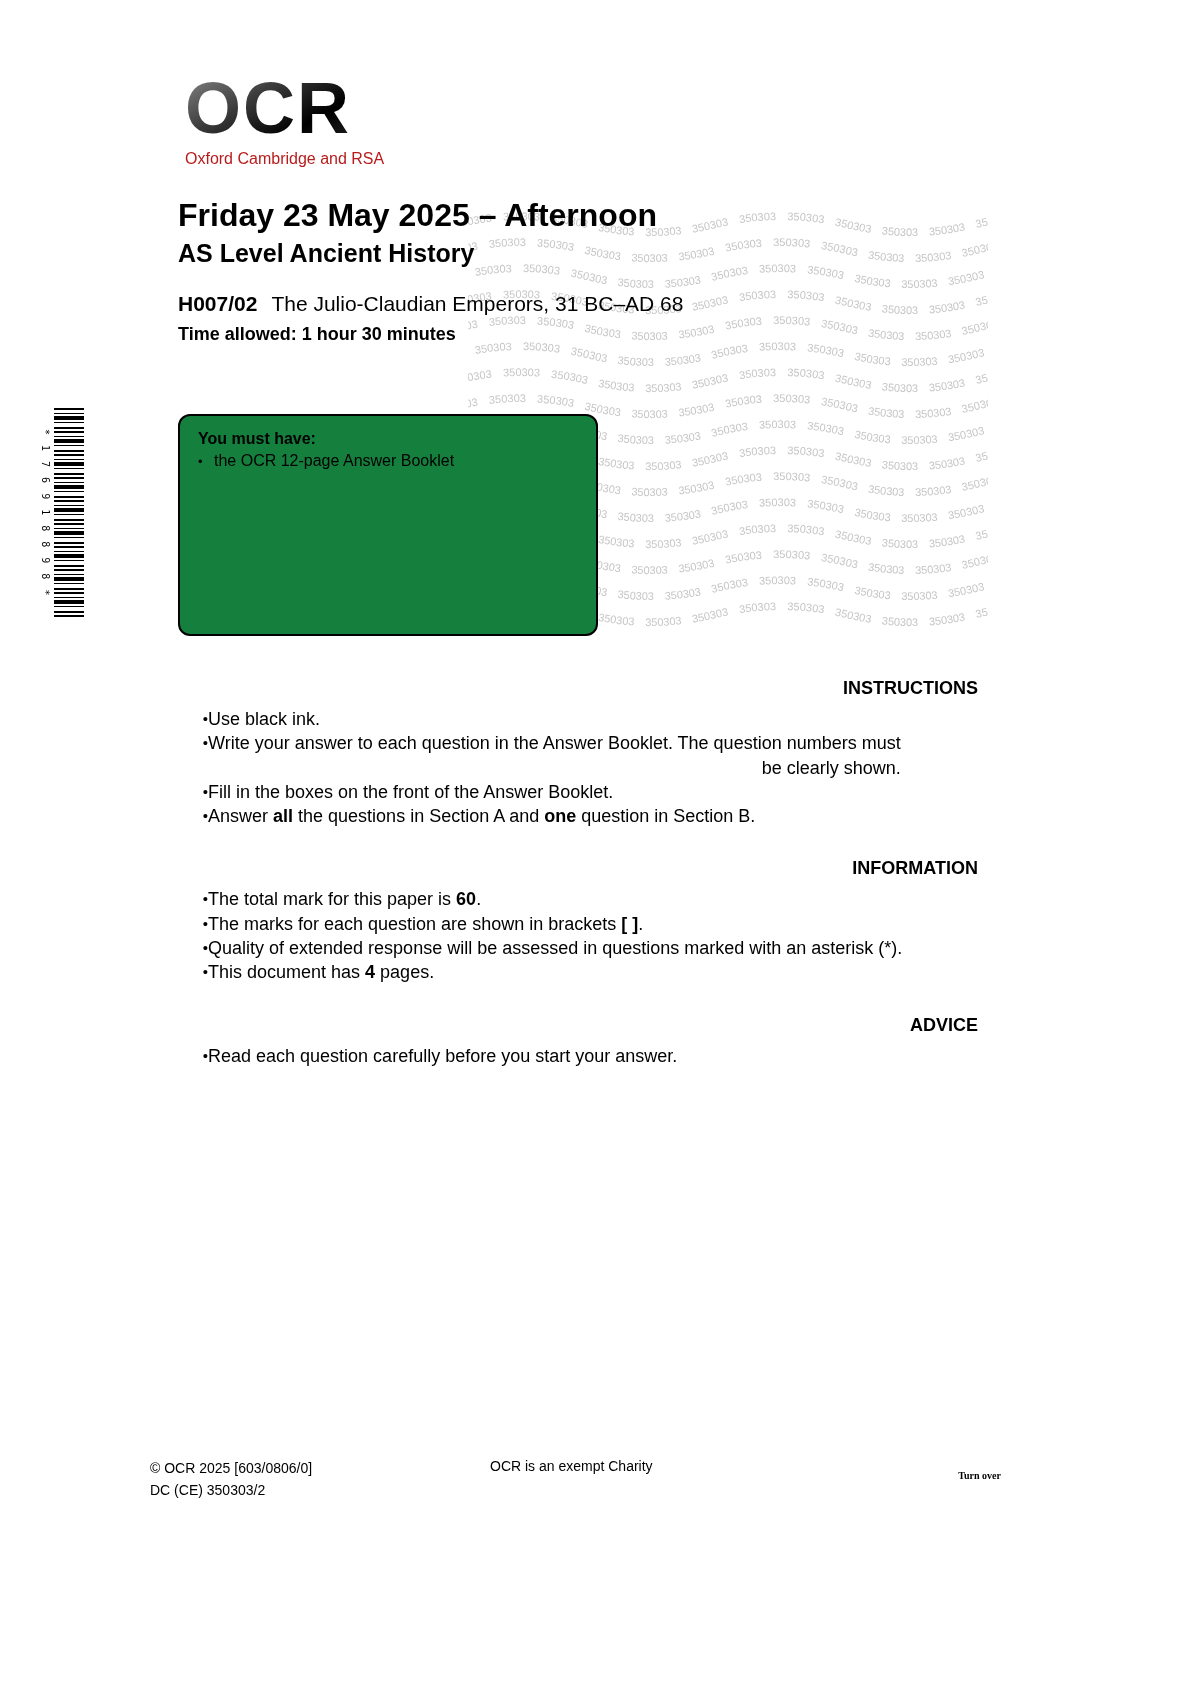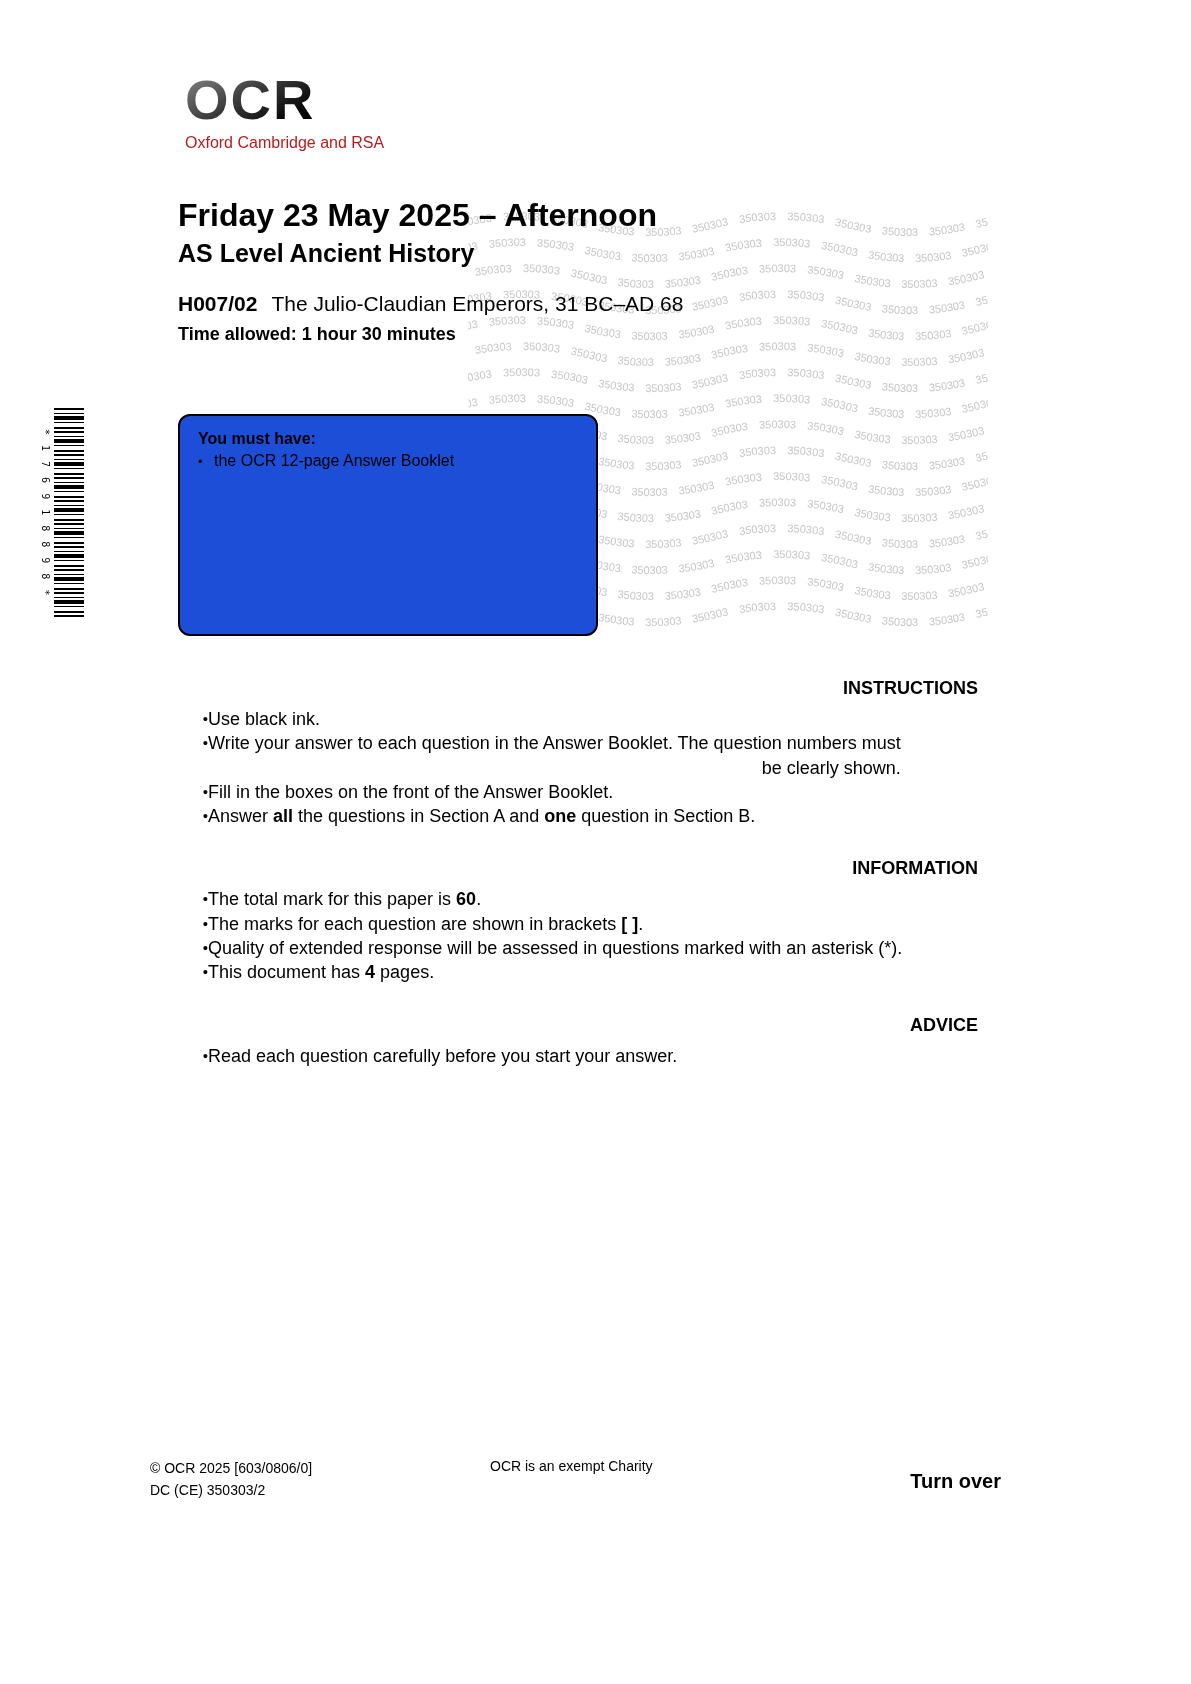--- a/index.html
+++ b/index.html
@@ -22,21 +22,21 @@
     top: 208px;
     width: 520px;
     height: 430px;
     z-index: 0;
     pointer-events: none;
   }
 
   
   .logo-block { position: absolute; left: 185px; top: 72px; z-index: 1; }
   .logo-text {
-    font-size: 56px;
+    font-size: 72px;
     font-weight: 800;
     letter-spacing: 2px;
     line-height: 1;
     color: #242424;
   }
   @supports (-webkit-background-clip: text) {
     .logo-text {
       background: linear-gradient(150deg, #8a8a8a 0%, #3a3a3a 35%, #000 65%, #2e2e2e 100%);
       -webkit-background-clip: text;
       background-clip: text;
@@ -55,21 +55,21 @@
 
   
   .must-box {
     position: absolute;
     left: 178px;
     top: 414px;
     width: 420px;
     height: 222px;
     border: 2px solid #000;
     border-radius: 12px;
-    background: #1d4ed8;
+    background: #15803d;
     z-index: 1;
     padding: 14px 18px;
   }
   .must-title { font-size: 16px; font-weight: bold; }
   .must-item { display: flex; font-size: 16px; margin-top: 4px; }
   .must-item .bullet { width: 16px; font-size: 13px; line-height: 1.5; }
 
   
   .barcode { position: absolute; left: 40px; top: 408px; z-index: 1; display: flex; }
   .barcode-digits {
@@ -102,21 +102,21 @@
   .main-sections { position: absolute; left: 178px; top: 678px; width: 800px; z-index: 1; }
   .section { margin-bottom: 30px; text-align: right; }
   .section-heading { font-size: 18px; font-weight: bold; margin-bottom: 8px; }
   .bullet-row { display: flex; }
   .bullet-row .bullet { width: 30px; font-size: 15px; line-height: 1.62; flex: 0 0 30px; }
   .bullet-row .bullet-text { font-size: 18px; line-height: 1.35; white-space: pre-line; }
 
   
   .footer-left { position: absolute; left: 150px; top: 1458px; font-size: 14px; line-height: 1.55; z-index: 1; }
   .footer-center { position: absolute; left: 490px; top: 1458px; font-size: 14px; z-index: 1; }
-  .footer-right { position: absolute; right: 190px; top: 1470px; font-size: 20px; font-weight: bold; z-index: 1; }
+  .footer-right { position: absolute; right: 190px; top: 1470px; font-size: 10px; font-weight: bold; z-index: 1; font-family: Liberation Serif, serif; }
 </style>
 </head>
 <body>
 
 <div class="page">
 
   <div class="watermark"><svg width="520" height="430">
         <path id="wmp0" d="M-12,20 q 65,-16 130,0 t 130,0 t 130,0 t 130,0 t 130,0" fill="none"></path>
         <text font-size="11" fill="#c6c6c6" font-family="Liberation Sans, sans-serif"><textPath href="#wmp0" xlink:href="#wmp0" startOffset="0">350303  350303  350303  350303  350303  350303  350303  350303  350303  350303  350303  350303  350303  350303  350303  350303  350303  350303  350303  350303  </textPath></text>
         <path id="wmp1" d="M-12,46 q 65,-16 130,0 t 130,0 t 130,0 t 130,0 t 130,0" fill="none"></path>

